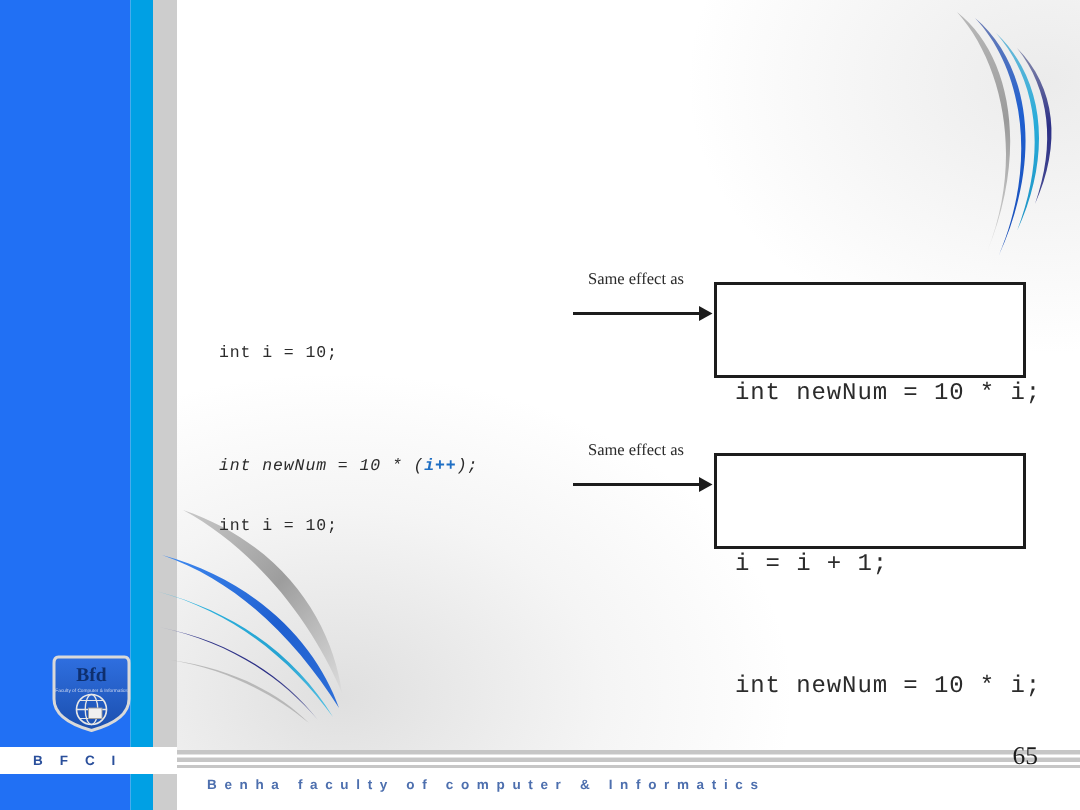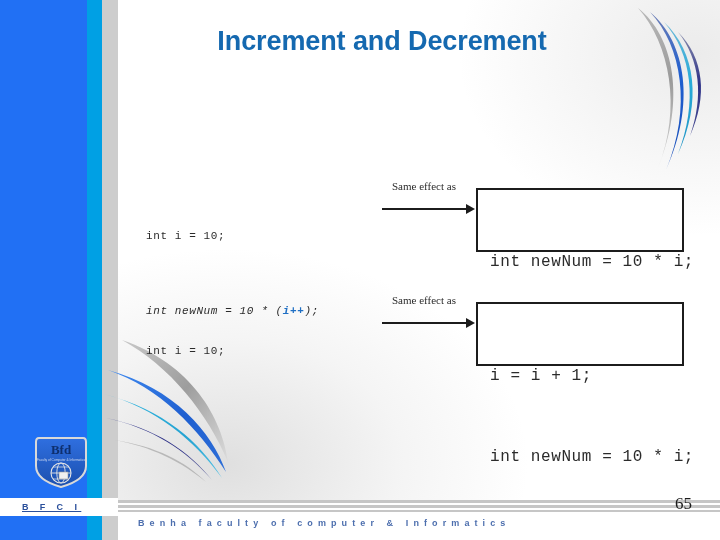--- a/index.html
+++ b/index.html
@@ -149,21 +149,20 @@
   .bfci-band {
     position: absolute; left: 0px; top: 498px; width: 118px; height: 18px;
     background: #ffffff;
   }
   .bfci-text {
     position: absolute; left: 22px; top: 502px;
     color: #2a4f9b;
     font-size: 9px;
     font-weight: bold;
     letter-spacing: 4.4px;
-    text-decoration: underline;
   }
 </style>
 </head>
 <body>
 
 <div id="slide">
 
   <div class="canvas-wash"></div>
 
   <div class="band-blue"></div>
@@ -227,21 +226,20 @@
       </defs>
       <path d="M22,18 C92,42 122,96 128,140 C108,92 70,44 22,18 Z" fill="url(#gBLa)"></path>
       <path d="M8,48 C74,66 112,110 126,150 C98,106 60,66 8,48 Z" fill="url(#gBLb)"></path>
       <path d="M4,72 C64,88 100,120 122,156 C94,118 56,86 4,72 Z" fill="url(#gBLc)"></path>
       <path d="M6,96 C56,106 90,130 112,158 C86,128 52,106 6,96 Z" fill="url(#gBLd)"></path>
       <path d="M14,118 C56,124 86,140 106,160 C82,140 50,124 14,118 Z" fill="#a8a8a8" opacity="0.75"></path>
     </svg>
   </div>
 
   <div class="title">
-    <div>Increment and Decrement</div>
   </div>
 
   <div class="code-left" style="left:146px; top:174px;">
     <div class="ln1">int i = 10;</div>
     <div class="ln2"><span>int newNum = 10 * (</span><span class="hl">i++</span><span>);</span></div>
   </div>
 
   <div class="effect-label" style="left:392px; top:180px;">Same effect as</div>
   <div class="arrow-line" style="left:382px; top:208px; width:86px;"></div>
   <div class="arrow-head" style="left:466px; top:204px;"></div>

